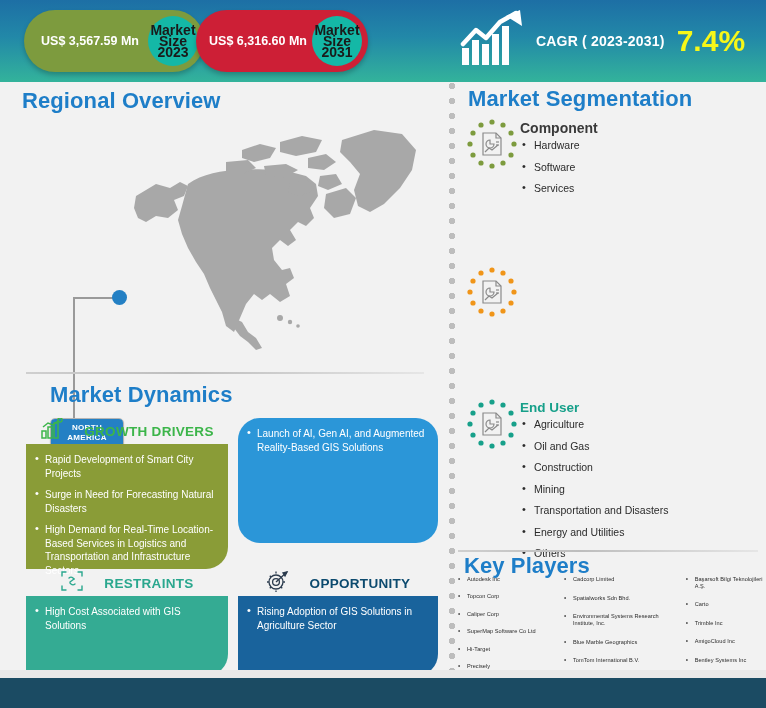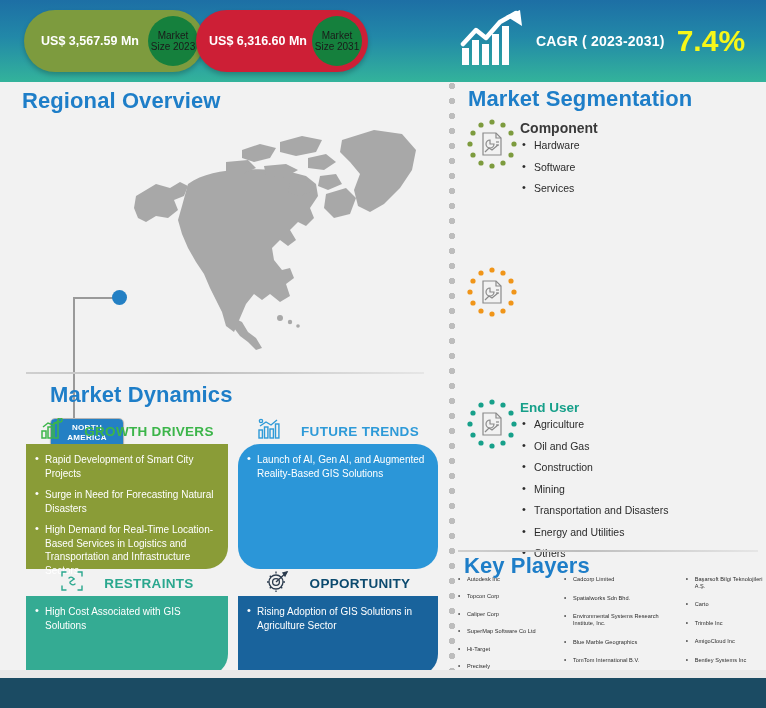--- a/index.html
+++ b/index.html
@@ -21,24 +21,24 @@
     display: flex; align-items: center;
     box-shadow: 0 3px 5px rgba(0,0,0,0.22);
   }
   .pill-green { left: 24px; width: 180px; background: #7d9b3e; }
   .pill-red   { left: 196px; width: 172px; background: #cd1f36; }
   .pill-val {
     flex: 1; color: #ffffff; font-size: 12.5px; font-weight: bold;
     text-align: center; line-height: 15px; padding-left: 8px;
   }
   .pill-badge {
-    width: 50px; height: 50px; border-radius: 50%; background: #15803d;
+    width: 50px; height: 50px; border-radius: 50%; background: #14b8a6;
     margin-right: 6px; display: flex; flex-direction: column;
     align-items: center; justify-content: center;
-    font-size: 10px; font-weight: normal; color: #1a1a1a; line-height: 11px;
+    font-size: 14px; font-weight: bold; color: #1a1a1a; line-height: 11px;
     text-align: center;
   }
   .cagr-wrap {
     position: absolute; left: 460px; top: 8px; height: 66px;
     display: flex; align-items: center; gap: 12px;
   }
   .cagr-label { color: #ffffff; font-size: 14px; font-weight: bold; letter-spacing: .2px; }
   .cagr-value { color: #f7f718; font-size: 30px; font-weight: bold; line-height: 30px; }
 
   
@@ -261,35 +261,20 @@
       <div class="md-body corner-cut" style="background:#8a9c37; height:125px;">
         <ul>
           <li>Rapid Development of Smart City Projects</li>
           <li>Surge in Need for Forecasting Natural Disasters</li>
           <li>High Demand for Real-Time Location-Based Services in Logistics and Transportation and Infrastructure Sectors</li>
         </ul>
       </div>
     </div>
 
     <div class="md-card-wrap" style="left:238px; top:336px; width:200px;">
-      <div class="md-head">
-        <span>
-          <svg width="24" height="22" viewBox="0 0 24 22">
-            <g stroke="#2e9ad8" stroke-width="1.4" fill="none">
-              <rect x="2" y="12" width="3.4" height="8"></rect>
-              <rect x="7.5" y="9" width="3.4" height="11"></rect>
-              <rect x="13" y="11" width="3.4" height="9"></rect>
-              <rect x="18.5" y="6" width="3.4" height="14"></rect>
-              <polyline points="3,8 9,4 14,7 20,2"></polyline>
-              <circle cx="4" cy="3" r="1.6"></circle>
-            </g>
-          </svg>
-        </span>
-        <span class="md-head-text" style="color:#2e9ad8">FUTURE TRENDS</span>
-      </div>
       <div class="md-body corner-cut" style="background:#2b96d8; height:125px;border-radius:22px;">
         <ul>
           <li>Launch of AI, Gen AI, and Augmented Reality-Based GIS Solutions</li>
         </ul>
       </div>
     </div>
 
     <div class="md-card-wrap" style="left:26px; top:488px; width:202px;">
       <div class="md-head">
         <span>

